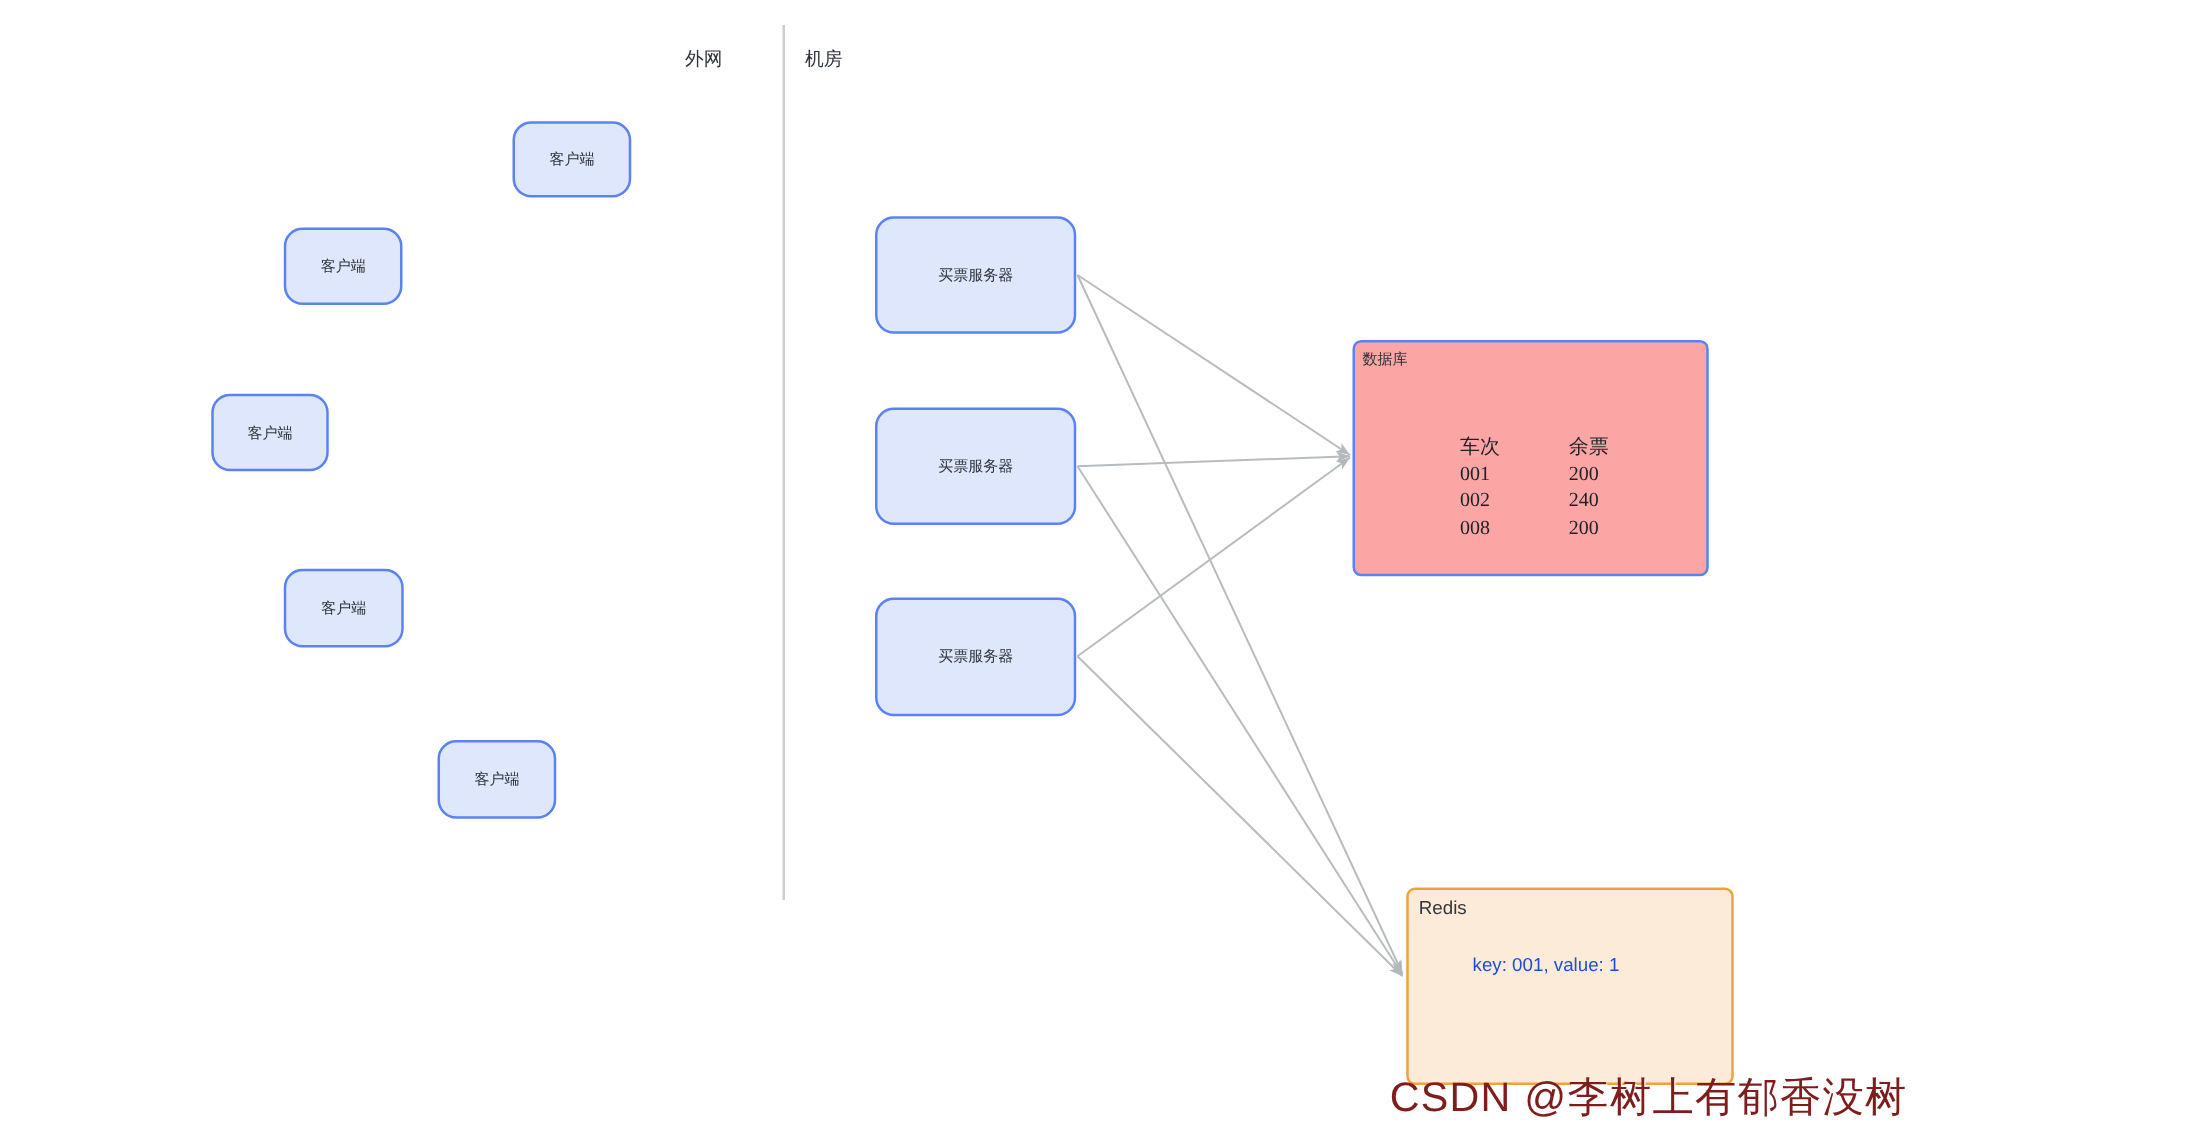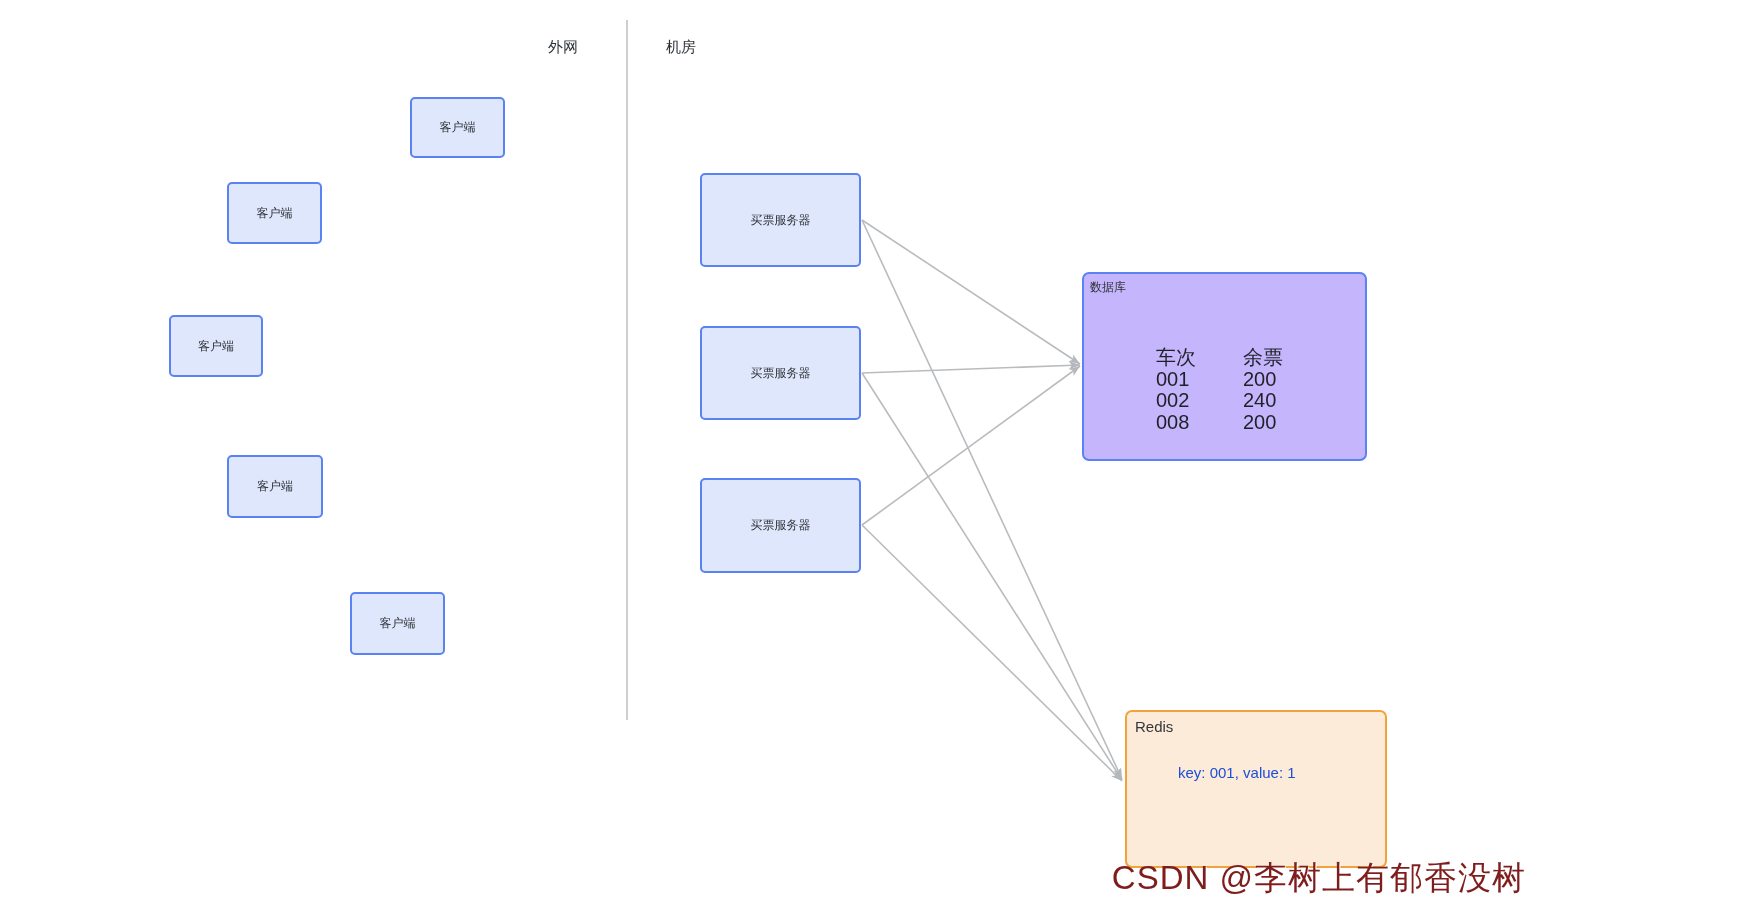--- a/index.html
+++ b/index.html
@@ -4,44 +4,44 @@
 <style>
   html,body{margin:0;padding:0;background:#ffffff;}
   .canvas{
     position:relative;width:1530px;height:905px;background:#ffffff;overflow:hidden;
     font-family:"Liberation Sans","DejaVu Sans",sans-serif;color:#2e3338;
   }
   .edges{position:absolute;left:0;top:0;width:1762px;height:905px;pointer-events:none;}
   .divider{position:absolute;left:626px;top:20px;width:2px;height:700px;background:#ccced2;}
   .region-label{position:absolute;top:38px;font-size:15px;color:#2e3338;transform:translateX(-50%);white-space:nowrap;}
   .lbl-left{left:563px;}
-  .lbl-right{left:681px;}
+  .lbl-right{left:659px;}
   .node{
-    position:absolute;border:2px solid #5b82f2;background:#dfe7fc;border-radius:5px;
+    position:absolute;border:2px solid #5b82f2;background:#dfe7fc;border-radius:15px;
     display:flex;align-items:center;justify-content:center;box-sizing:border-box;
     font-size:12px;color:#2e3338;text-align:center;
   }
   .c1{left:410px;top:97px;width:95px;height:61px;}
   .c2{left:227px;top:182px;width:95px;height:62px;}
   .c3{left:169px;top:315px;width:94px;height:62px;}
   .c4{left:227px;top:455px;width:96px;height:63px;}
   .c5{left:350px;top:592px;width:95px;height:63px;}
   .s1{left:700px;top:173px;width:161px;height:94px;}
   .s2{left:700px;top:326px;width:161px;height:94px;}
   .s3{left:700px;top:478px;width:161px;height:95px;}
   .container-node{
-    position:absolute;border:2px solid #5b82f2;background:#c4b5fd;border-radius:7px;
+    position:absolute;border:2px solid #5b82f2;background:#fca5a5;border-radius:7px;
     box-sizing:border-box;
   }
   .db{left:1082px;top:272px;width:285px;height:189px;}
   .node-title{position:absolute;left:6px;top:5px;font-size:12px;color:#2e3338;}
   .db-table{
-    position:absolute;left:72px;top:73px;
+    position:absolute;left:84px;top:73px;
     display:grid;grid-template-columns:87px auto;
-    font-size:20px;line-height:21.6px;color:#1e2227;
+    font-size:16px;line-height:21.6px;color:#1e2227;font-family:Liberation Serif, serif;
   }
   .redis{left:1125px;top:710px;width:262px;height:158px;border-color:#f2a23c;background:#fcebd8;}
   .redis-title{font-size:15px;left:8px;top:6px;color:#33373d;}
   .redis-content{position:absolute;left:51px;top:52px;font-size:15px;color:#1d4ed8;white-space:nowrap;}
   .watermark{
     position:absolute;right:4px;top:856px;font-size:33px;color:#7f1d1d;
     text-shadow:1px 1px 0 #ffffff;white-space:nowrap;letter-spacing:1px;
   }
 </style>
 </head>

